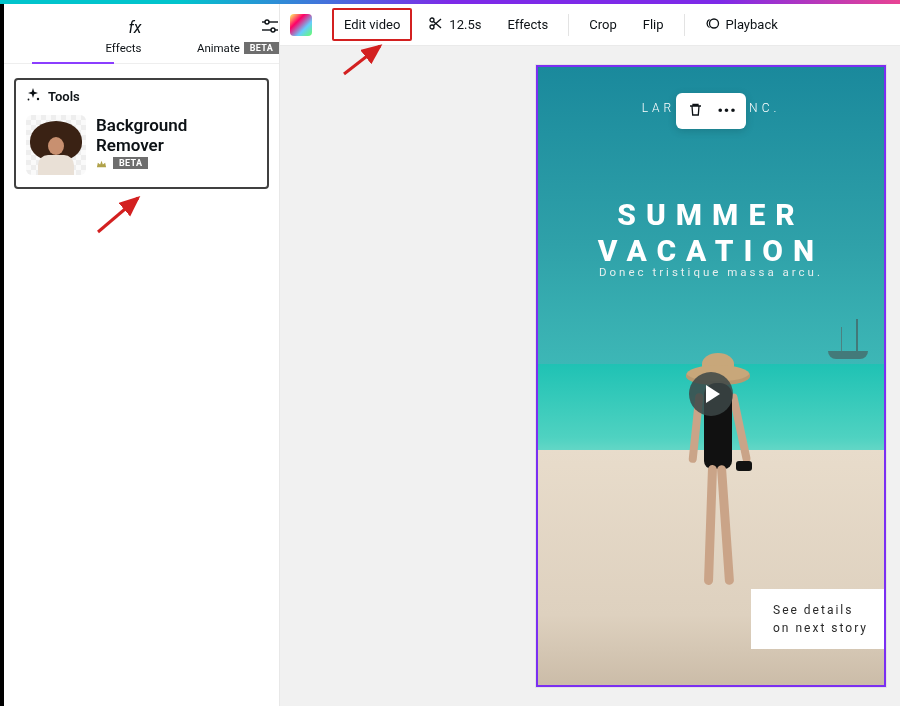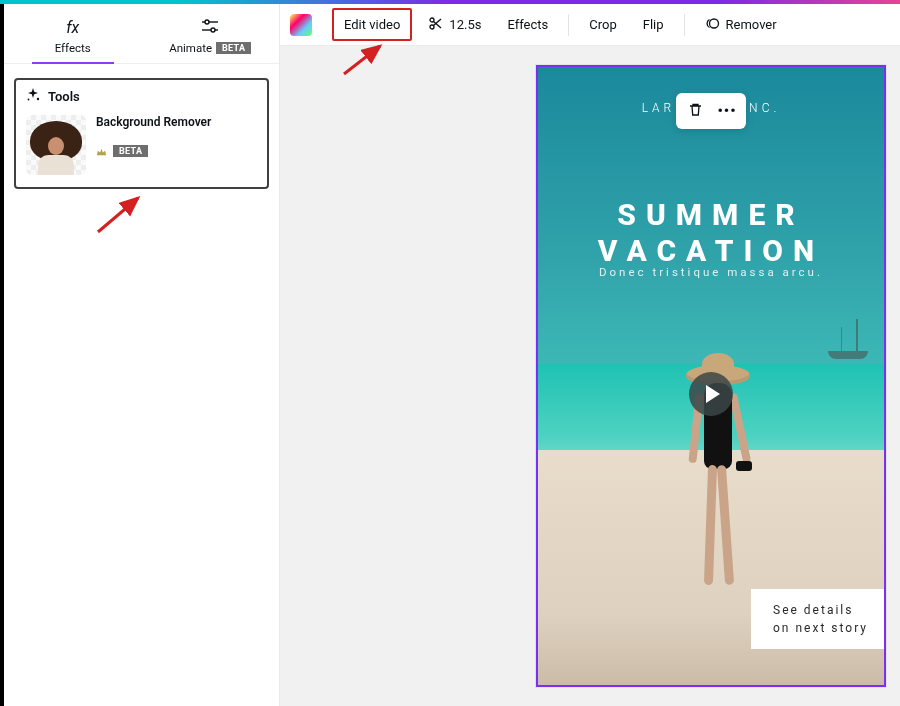--- a/index.html
+++ b/index.html
@@ -32,21 +32,21 @@
   .side-tabs {
     display: flex;
     justify-content: space-around;
     padding: 8px 0 0 0;
     border-bottom: 1px solid #eee;
   }
   .side-tab {
     flex: 1;
     display: flex;
     flex-direction: column;
-    align-items: center;
+    align-items: flex-end;
     gap: 4px;
     padding: 6px 0 8px 0;
     cursor: pointer;
     position: relative;
   }
   .side-tab.active::after {
     content: "";
     position: absolute;
     left: 20%; right: 20%; bottom: -1px;
     height: 2px;
@@ -102,21 +102,21 @@
     background:#3a2214; border-radius:50% 50% 45% 45%;
   }
   .tool-thumb .face {
     position:absolute; left:22px; top:22px; width:16px; height:18px;
     background:#c89070; border-radius:50%;
   }
   .tool-thumb .body {
     position:absolute; left:12px; bottom:0; right:12px; height:20px;
     background:#e9e0d6; border-radius:10px 10px 0 0;
   }
-  .tool-title { font-size: 12px; font-weight: 600; margin-bottom: 16px; }
+  .tool-title { font-size: 17px; font-weight: 600; margin-bottom: 2px; }
   .tool-desc  { font-size: 11.5px; color: #666; line-height: 1.35; margin-bottom: 6px;}
   .tool-badges { display:flex; align-items:center; gap:6px;}
   .crown {
     width:11px; height:11px;
     display:inline-block;
   }
   .crown svg { width:100%; height:100%; }
   
   .arrow {
     position: absolute;
@@ -373,21 +373,21 @@
         <span>Flip</span>
       </div>
       <div class="vdiv"></div>
       <div class="tool-item">
         <span>
           <svg width="15" height="15" viewBox="0 0 15 15" fill="none" stroke="#0d1216" stroke-width="1.3">
             <circle cx="9" cy="7.5" r="4.5"></circle>
               <path d="M4.5 3.5A4.5 4.5 0 004.5 11.5"></path>
           </svg>
         </span>
-        <span>Remover</span>
+        <span>Playback</span>
       </div>
     </div>
 
     <div class="arrow" style="left:58px; top:36px;">
       <svg width="60" height="40">
         <defs>
             <marker id="ah2" markerWidth="8" markerHeight="8" refX="6" refY="3" orient="auto">
           <path d="M0,0 L7,3 L0,6 Z" fill="#d32020"></path>
             </marker>
           </defs>

